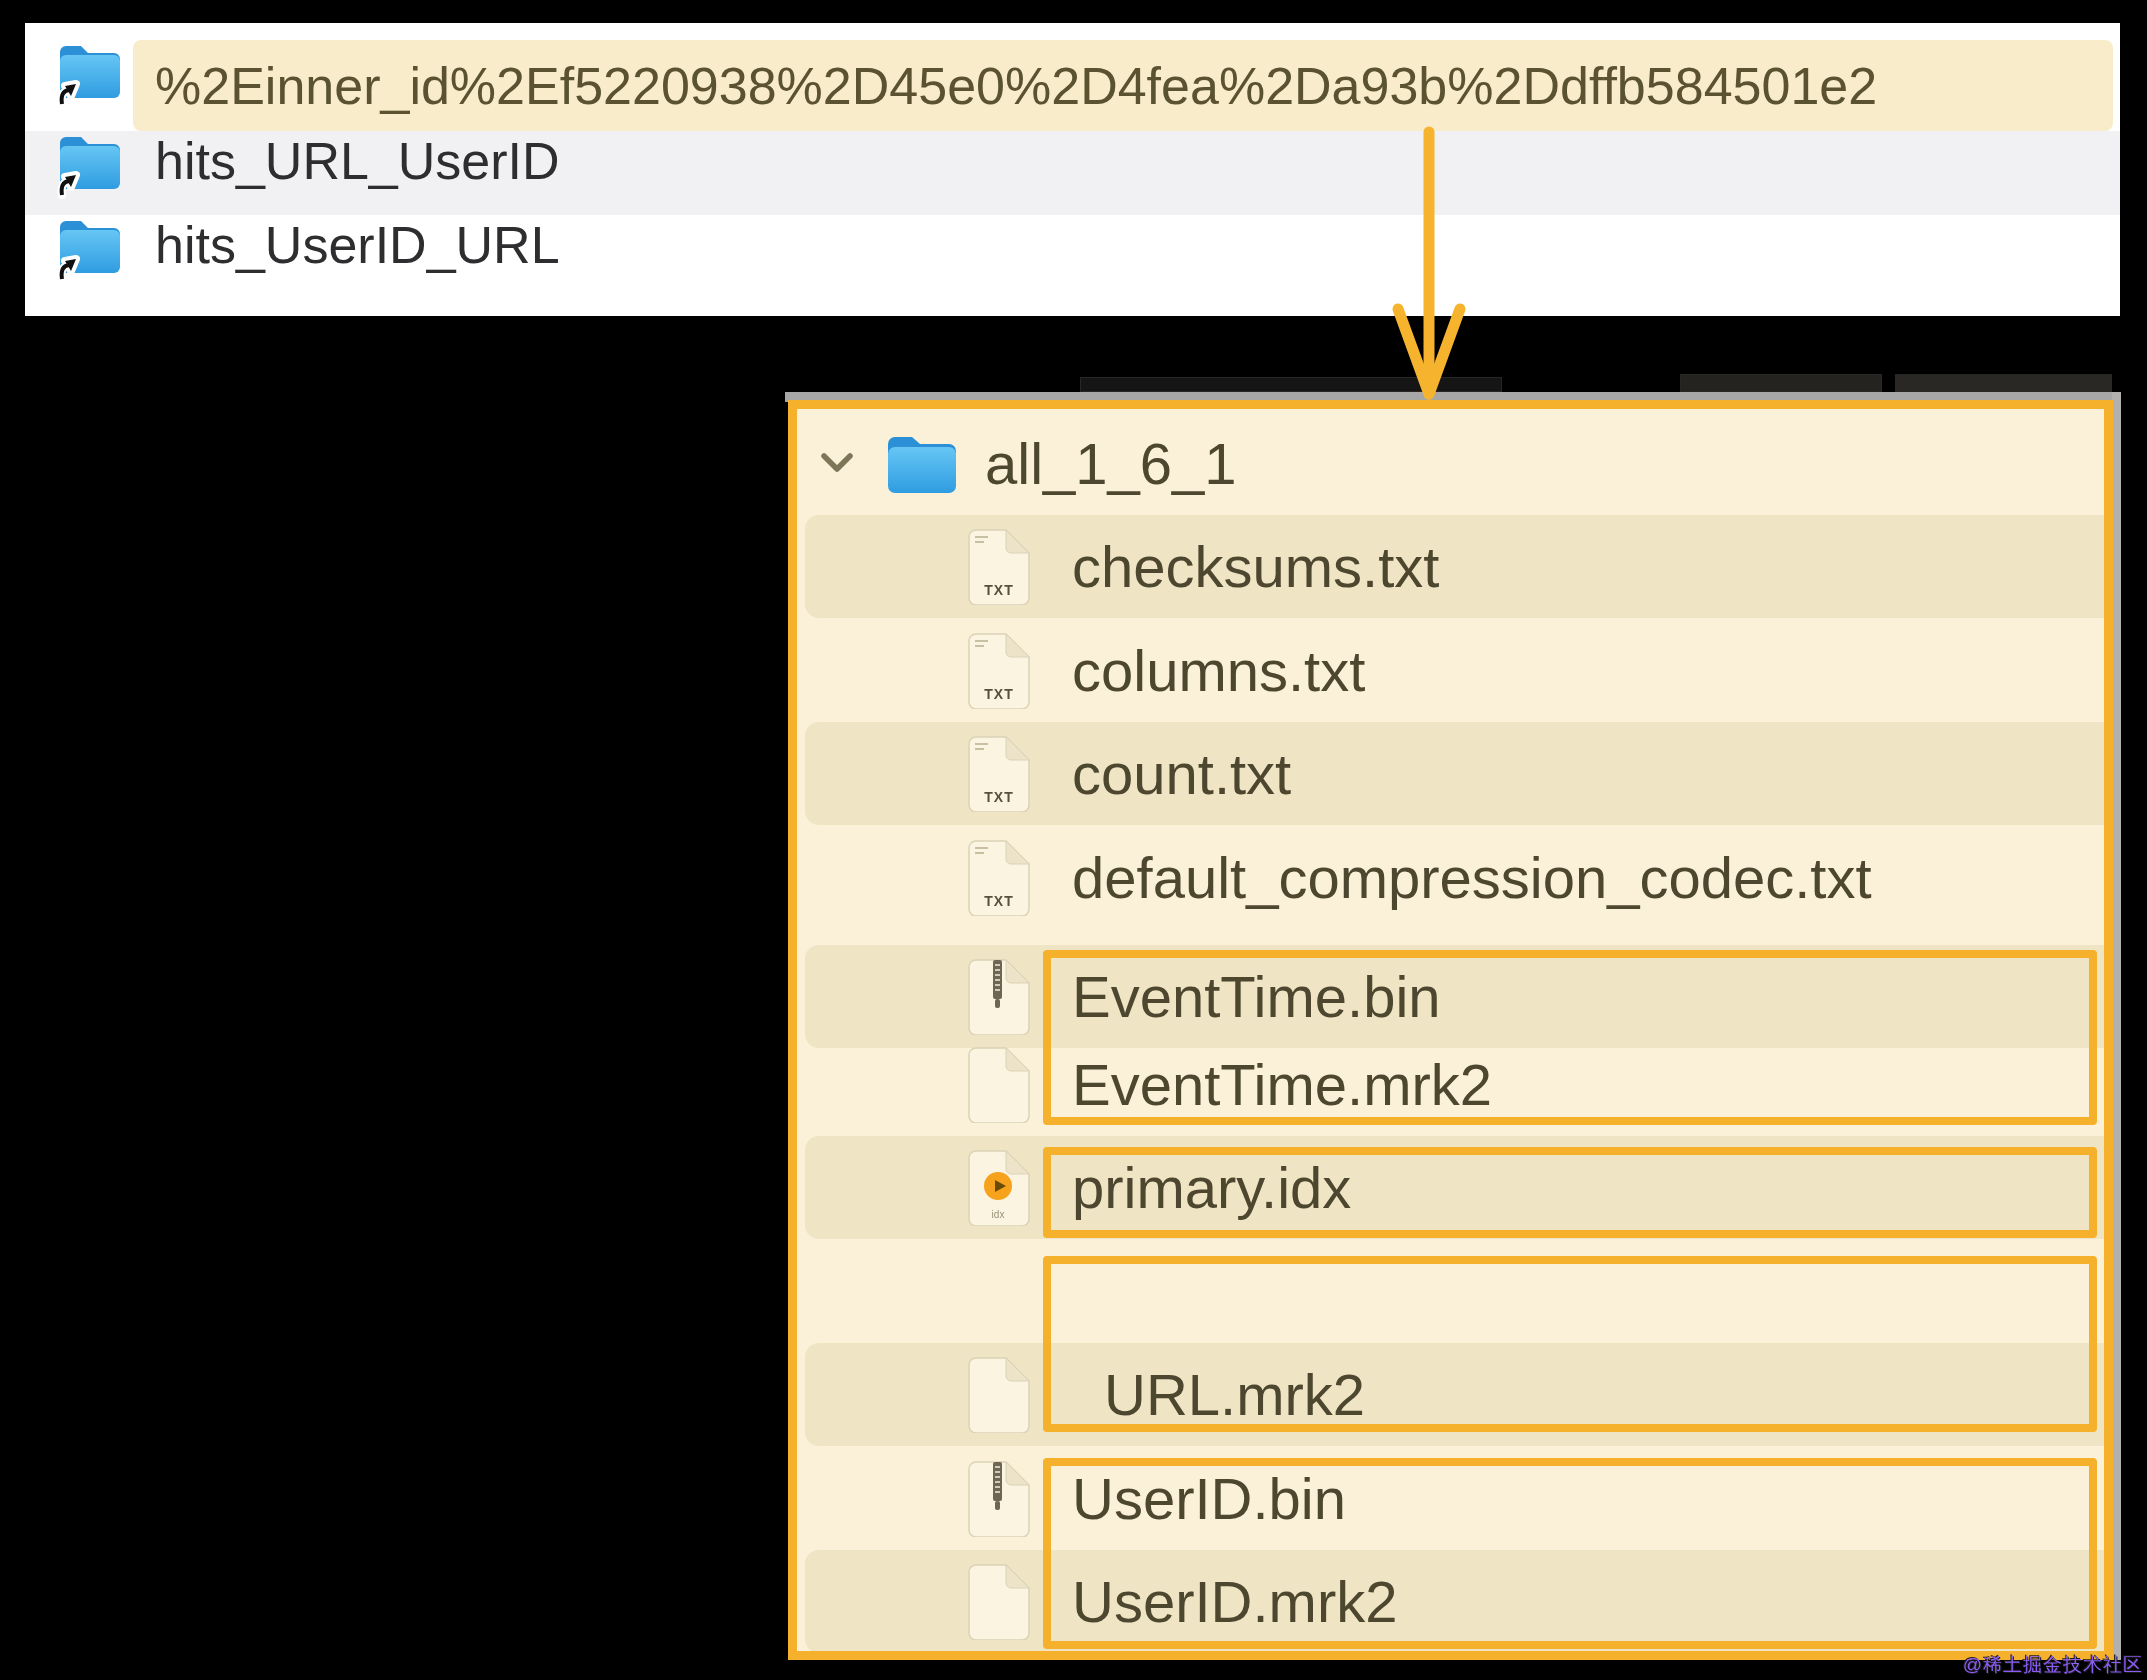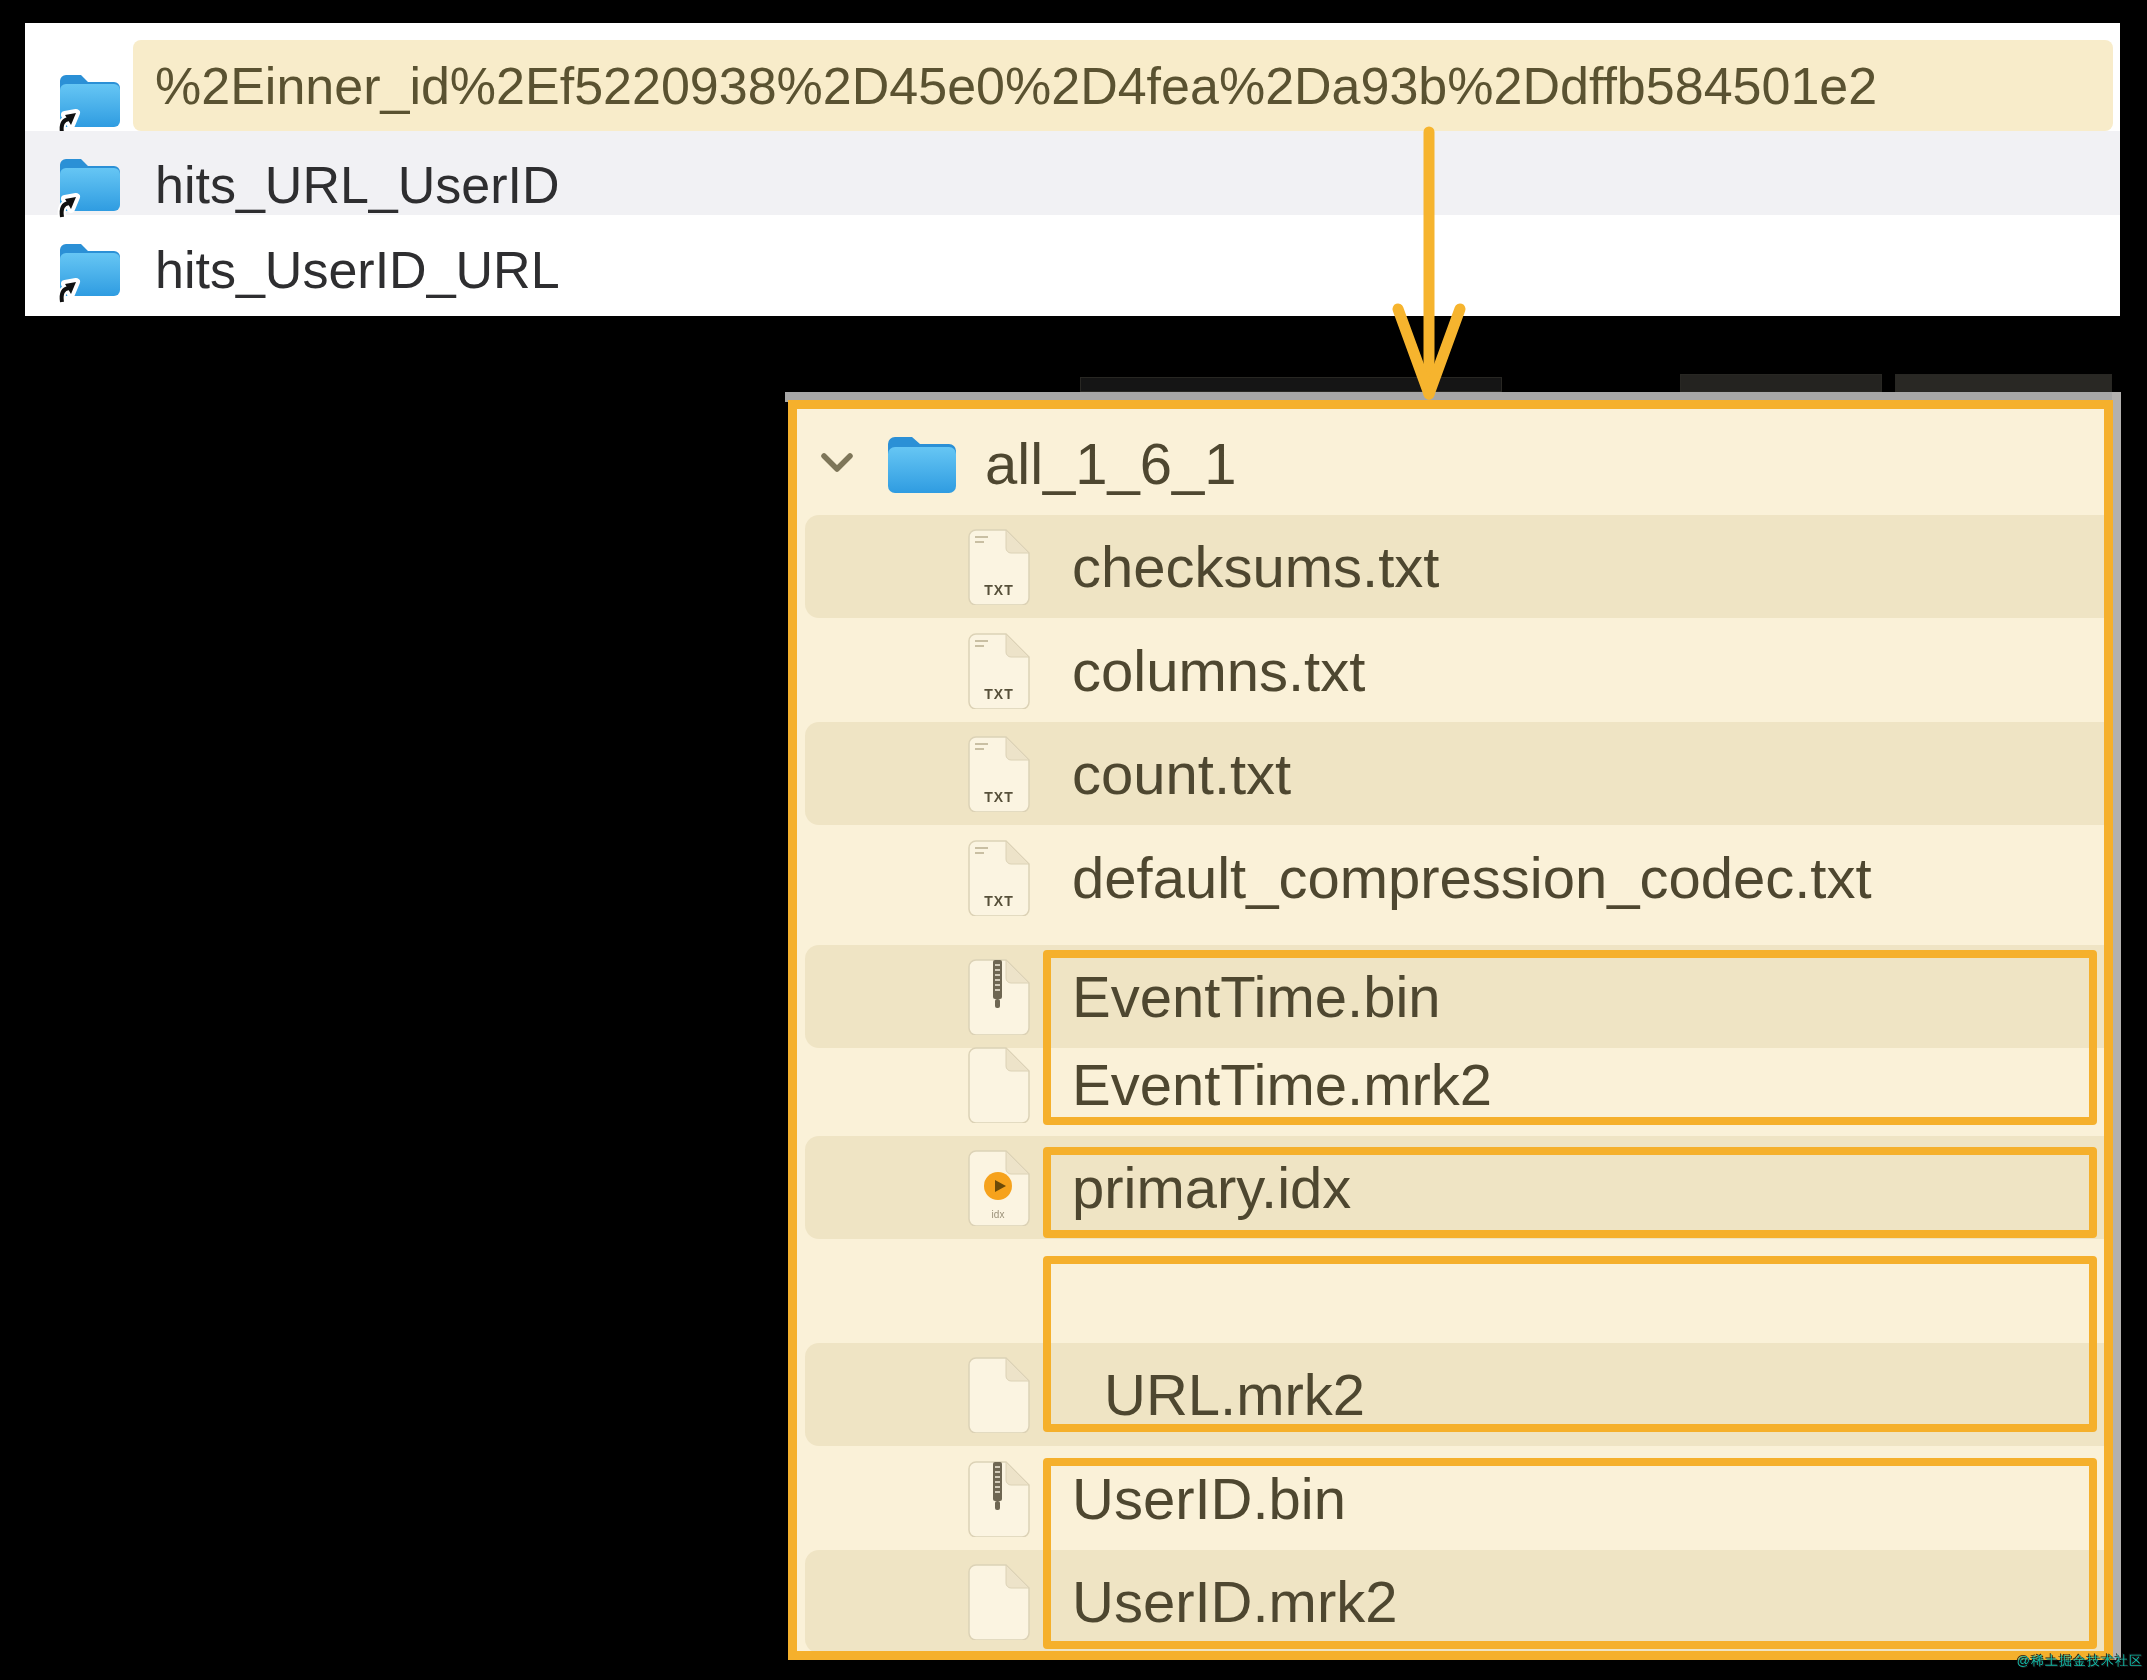--- a/index.html
+++ b/index.html
@@ -4,21 +4,21 @@
 <style>
   html,body{margin:0;padding:0;}
   body{
     width:2147px;height:1680px;position:relative;overflow:hidden;
     background:#000;font-family:"Liberation Sans","DejaVu Sans",sans-serif;
   }
   .abs{position:absolute;}
 
   
   .white-panel{left:25px;top:23px;width:2095px;height:293px;background:#ffffff;}
-  .wrow{position:absolute;left:0;width:100%;display:flex;align-items:flex-end;}
+  .wrow{position:absolute;left:0;width:100%;display:flex;align-items:flex-start;}
   .wrow1{top:17px;height:91px;}
   .wrow2{top:108px;height:84px;background:#F1F1F4;}
   .wrow3{top:192px;height:85px;}
   .wfoldericon{margin-left:33px;width:64px;height:62px;position:relative;flex:0 0 auto;}
   .wfoldericon svg.folder{width:64px;height:58px;display:block;margin-top:2px;}
   .aliasbadge{position:absolute;left:-4px;bottom:-6px;width:30px;height:30px;}
   .sel-hl{margin-left:11px;height:91px;width:1980px;background:#F8ECCA;border-radius:8px;
           display:flex;align-items:center;overflow:hidden;}
   .sel-hl .wlabel{margin-left:22px;color:#5A5231;}
   .wlabel{font-size:52px;color:#2E2E30;white-space:nowrap;letter-spacing:0px;}
@@ -54,21 +54,21 @@
 
   
   .ann-box{position:absolute;left:246px;width:1054px;box-sizing:border-box;
            border:8px solid #F5B02C;border-radius:4px;z-index:3;pointer-events:none;}
   .boxA{top:541px;height:175px;}
   .boxB{top:738px;height:91px;}
   .boxC{top:847px;height:176px;}
   .boxD{top:1049px;height:191px;}
 
   
-  .watermark{right:4px;top:1652px;font-size:13px;color:#14b8a6;z-index:7;
+  .watermark{right:4px;top:1652px;font-size:19px;color:#8b5cf6;z-index:7;
              text-shadow:1px 1px 0 #1a1a1a,-1px -1px 0 #1a1a1a;letter-spacing:1px;}
 
   .hiddefs{position:absolute;width:0;height:0;overflow:hidden;}
 </style>
 </head>
 <body>
 
 <svg class="hiddefs" aria-hidden="true">
   <defs>
     <linearGradient id="foldg" x1="0" y1="0" x2="0" y2="1">

